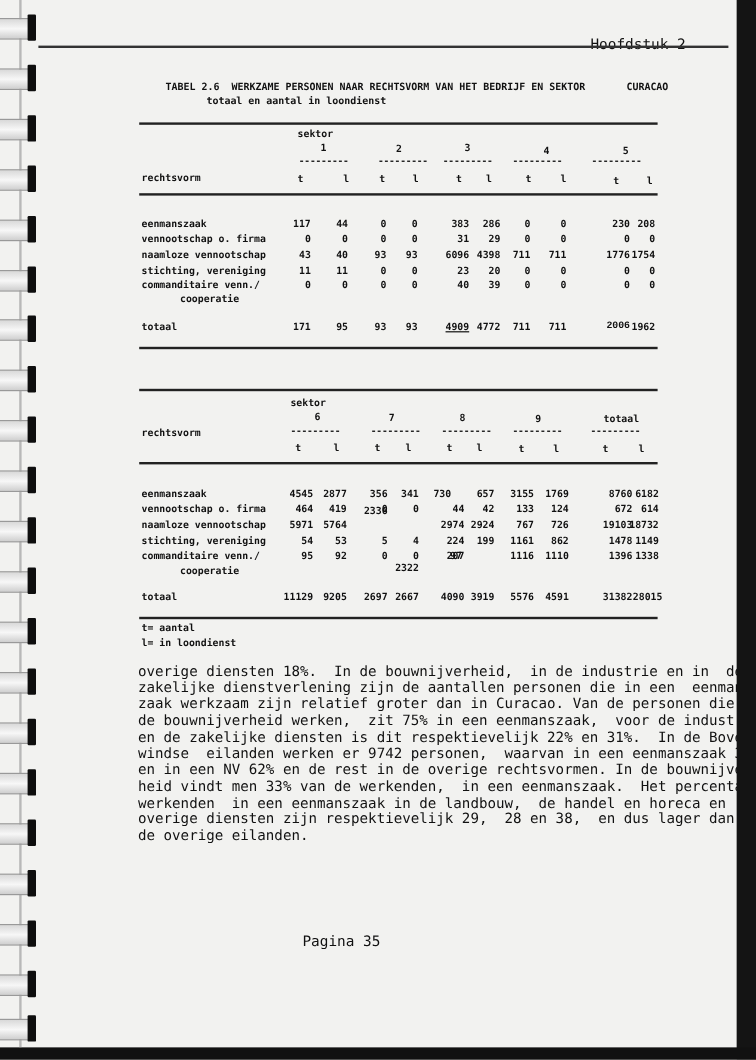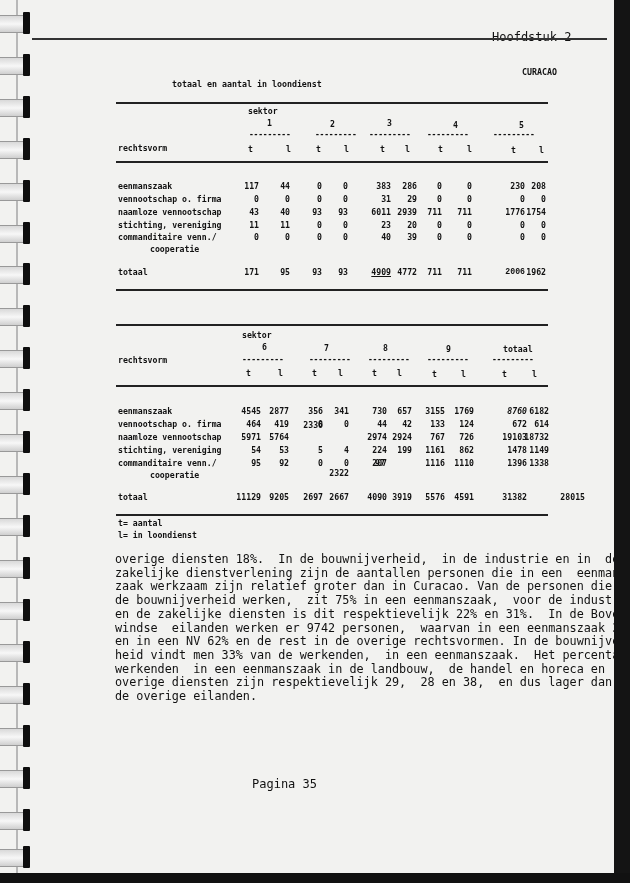--- a/index.html
+++ b/index.html
@@ -108,20 +108,21 @@
       <div class="tab"></div>
     </div>
   <div class="ring" style="top:846px">
       <div class="loop"></div>
       <div class="tab"></div>
     </div>
 
   <div class="chapter mono">Hoofdstuk 2</div>
   <div class="hdr-rule"></div>
 
+  <div class="tbl-title mono" style="left:138px;top:67px">TABEL 2.6  WERKZAME PERSONEN NAAR RECHTSVORM VAN HET BEDRIJF EN SEKTOR</div>
   <div class="tbl-title mono" style="left:522px;top:67px">CURACAO</div>
   <div class="tbl-title mono" style="left:172px;top:79px">totaal en aantal in loondienst</div>
 
   <div class="rule" style="top:102px"></div>
   <div class="cell mono" style="left:248px;top:106px">sektor</div>
   <div class="cell mono" style="left:267px;top:118px">1</div>
   <div class="cell mono" style="left:330px;top:119px">2</div>
   <div class="cell mono" style="left:387px;top:118px">3</div>
   <div class="cell mono" style="left:453px;top:120px">4</div>
   <div class="cell mono" style="left:519px;top:120px">5</div>
@@ -164,22 +165,22 @@
       <div class="cell mono r" style="left: 377px; width: 40px; top: 194px;">29</div>
       <div class="cell mono r" style="left: 402px; width: 40px; top: 194px;">0</div>
       <div class="cell mono r" style="left: 432px; width: 40px; top: 194px;">0</div>
       <div class="cell mono r" style="left: 485px; width: 40px; top: 194px;">0</div>
       <div class="cell mono r" style="left: 506px; width: 40px; top: 194px;">0</div>
       <div class="cell mono" style="left: 118px; top: 207px;">naamloze vennootschap</div>
       <div class="cell mono r" style="left: 219px; width: 40px; top: 207px;">43</div>
       <div class="cell mono r" style="left: 250px; width: 40px; top: 207px;">40</div>
       <div class="cell mono r" style="left: 282px; width: 40px; top: 207px;">93</div>
       <div class="cell mono r" style="left: 308px; width: 40px; top: 207px;">93</div>
-      <div class="cell mono r" style="left: 351px; width: 40px; top: 207px;">6011</div>
-      <div class="cell mono r" style="left: 377px; width: 40px; top: 207px;">2939</div>
+      <div class="cell mono r" style="left: 351px; width: 40px; top: 207px;">6096</div>
+      <div class="cell mono r" style="left: 377px; width: 40px; top: 207px;">4398</div>
       <div class="cell mono r" style="left: 402px; width: 40px; top: 207px;">711</div>
       <div class="cell mono r" style="left: 432px; width: 40px; top: 207px;">711</div>
       <div class="cell mono r" style="left: 485px; width: 40px; top: 207px;">1776</div>
       <div class="cell mono r" style="left: 506px; width: 40px; top: 207px;">1754</div>
       <div class="cell mono" style="left: 118px; top: 220px;">stichting, vereniging</div>
       <div class="cell mono r" style="left: 219px; width: 40px; top: 220px;">11</div>
       <div class="cell mono r" style="left: 250px; width: 40px; top: 220px;">11</div>
       <div class="cell mono r" style="left: 282px; width: 40px; top: 220px;">0</div>
       <div class="cell mono r" style="left: 308px; width: 40px; top: 220px;">0</div>
       <div class="cell mono r" style="left: 351px; width: 40px; top: 220px;">23</div>
@@ -239,25 +240,25 @@
   <div class="cell mono" style="left:502px;top:369px">t</div>
   <div class="cell mono" style="left:532px;top:369px">l</div>
   <div class="rule" style="top:385px"></div>
 
   <div id="p2rows">
       <div class="cell mono" style="left: 118px; top: 406px;">eenmanszaak</div>
       <div class="cell mono r" style="left: 221px; width: 40px; top: 406px;">4545</div>
       <div class="cell mono r" style="left: 249px; width: 40px; top: 406px;">2877</div>
       <div class="cell mono r" style="left: 283px; width: 40px; top: 406px;">356</div>
       <div class="cell mono r" style="left: 309px; width: 40px; top: 406px;">341</div>
-      <div class="cell mono r" style="left: 347px; width: 40px; top: 406px;">730</div>
+      <div class="cell mono r" style="left: 347px; width: 29px; top: 406px;">730</div>
       <div class="cell mono r" style="left: 372px; width: 40px; top: 406px;">657</div>
       <div class="cell mono r" style="left: 405px; width: 40px; top: 406px;">3155</div>
       <div class="cell mono r" style="left: 434px; width: 40px; top: 406px;">1769</div>
-      <div class="cell mono r" style="left: 487px; width: 40px; top: 406px; font-style: italic;">8760</div>
+      <div class="cell mono r" style="left: 487px; width: 40px; top: 406px;">8760</div>
       <div class="cell mono r" style="left: 509px; width: 40px; top: 406px;">6182</div>
       <div class="cell mono" style="left: 118px; top: 419px;">vennootschap o. firma</div>
       <div class="cell mono r" style="left: 221px; width: 40px; top: 419px;">464</div>
       <div class="cell mono r" style="left: 249px; width: 40px; top: 419px;">419</div>
       <div class="cell mono r" style="left: 283px; width: 40px; top: 419px;">0</div>
       <div class="cell mono r" style="left: 309px; width: 40px; top: 419px;">0</div>
       <div class="cell mono r" style="left: 347px; width: 40px; top: 419px;">44</div>
       <div class="cell mono r" style="left: 372px; width: 40px; top: 419px;">42</div>
       <div class="cell mono r" style="left: 405px; width: 40px; top: 419px;">133</div>
       <div class="cell mono r" style="left: 434px; width: 40px; top: 419px;">124</div>
@@ -300,21 +301,21 @@
       <div class="cell mono" style="left: 118px; top: 492px;">totaal</div>
       <div class="cell mono r" style="left: 221px; width: 40px; top: 492px;">11129</div>
       <div class="cell mono r" style="left: 249px; width: 40px; top: 492px;">9205</div>
       <div class="cell mono r" style="left: 283px; width: 40px; top: 492px;">2697</div>
       <div class="cell mono r" style="left: 309px; width: 40px; top: 492px;">2667</div>
       <div class="cell mono r" style="left: 347px; width: 40px; top: 492px;">4090</div>
       <div class="cell mono r" style="left: 372px; width: 40px; top: 492px;">3919</div>
       <div class="cell mono r" style="left: 405px; width: 40px; top: 492px;">5576</div>
       <div class="cell mono r" style="left: 434px; width: 40px; top: 492px;">4591</div>
       <div class="cell mono r" style="left: 487px; width: 40px; top: 492px;">31382</div>
-      <div class="cell mono r" style="left: 533px; width: 40px; top: 492px; padding-left: 12px;">28015</div>
+      <div class="cell mono r" style="left: 500px; width: 40px; top: 492px; padding-left: 12px;">28015</div>
     </div>
 
   <div class="rule" style="top:514px"></div>
   <div class="cell mono" style="left:118px;top:518px">t= aantal</div>
   <div class="cell mono" style="left:118px;top:530px">l= in loondienst</div>
 
   <div class="para mono" id="para"><div>overige diensten 18%.  In de bouwnijverheid,  in de industrie en in  de</div><div>zakelijke dienstverlening zijn de aantallen personen die in een  eenmans-</div><div>zaak werkzaam zijn relatief groter dan in Curacao. Van de personen die in</div><div>de bouwnijverheid werken,  zit 75% in een eenmanszaak,  voor de industrie</div><div>en de zakelijke diensten is dit respektievelijk 22% en 31%.  In de Boven-</div><div>windse  eilanden werken er 9742 personen,  waarvan in een eenmanszaak 31%</div><div>en in een NV 62% en de rest in de overige rechtsvormen. In de bouwnijver-</div><div>heid vindt men 33% van de werkenden,  in een eenmanszaak.  Het percentage</div><div>werkenden  in een eenmanszaak in de landbouw,  de handel en horeca en  de</div><div>overige diensten zijn respektievelijk 29,  28 en 38,  en dus lager dan op</div><div>de overige eilanden.</div></div>
 
   <div class="footer mono">Pagina 35</div>
 </div>

